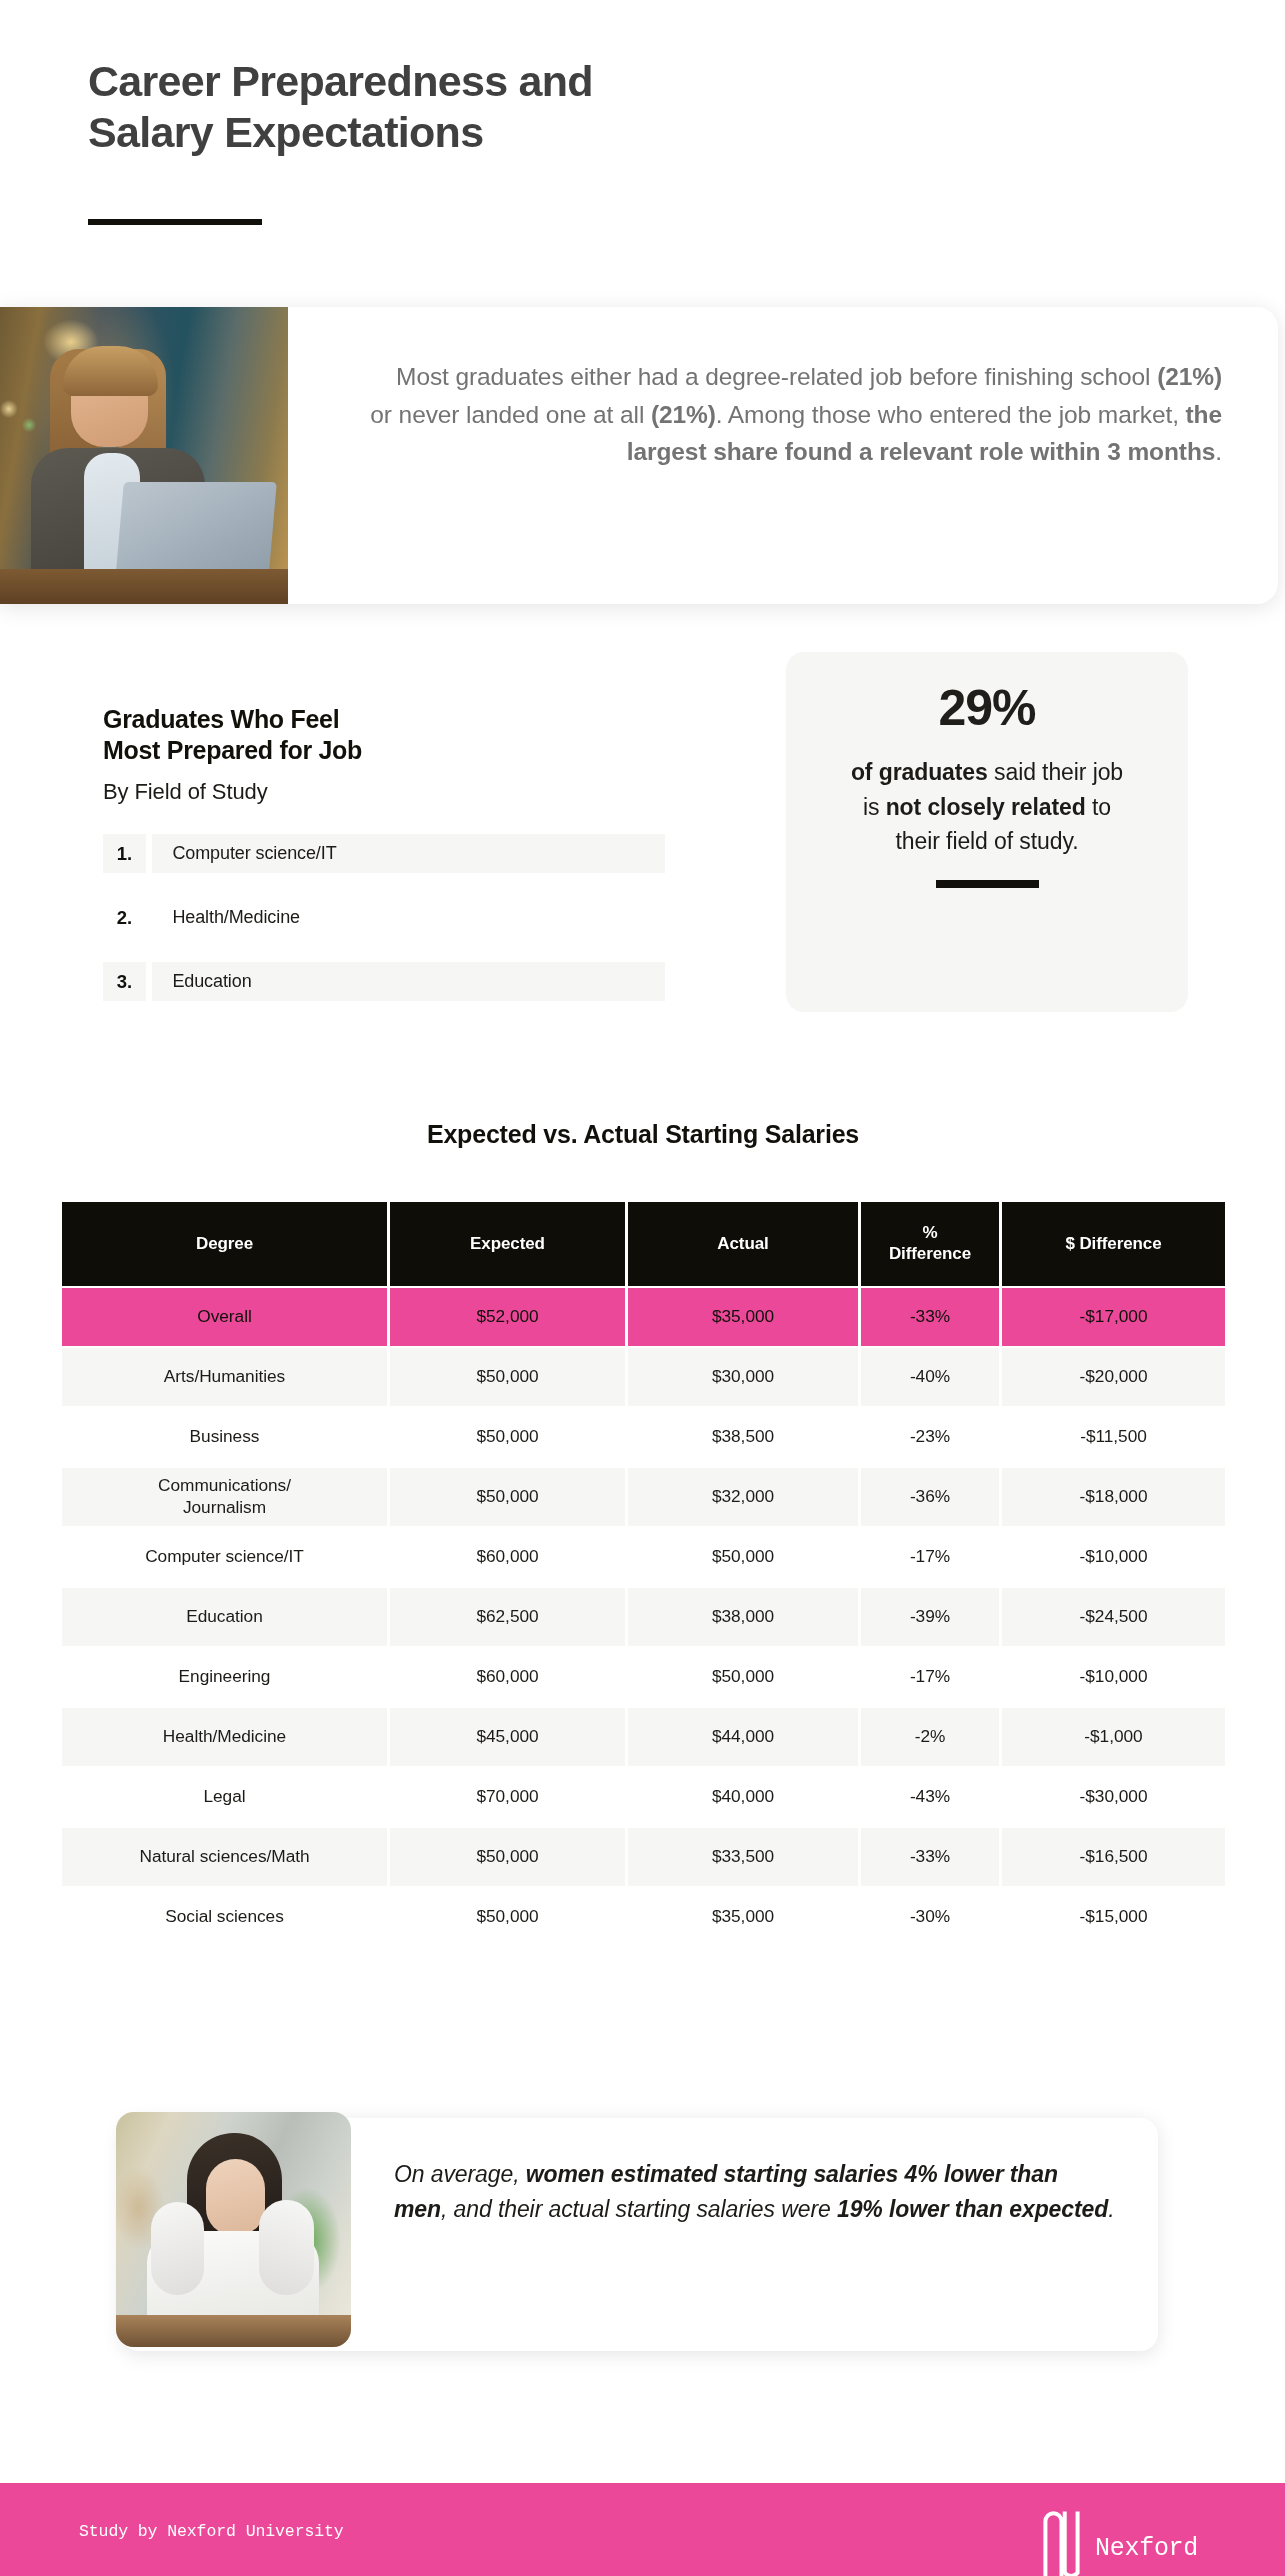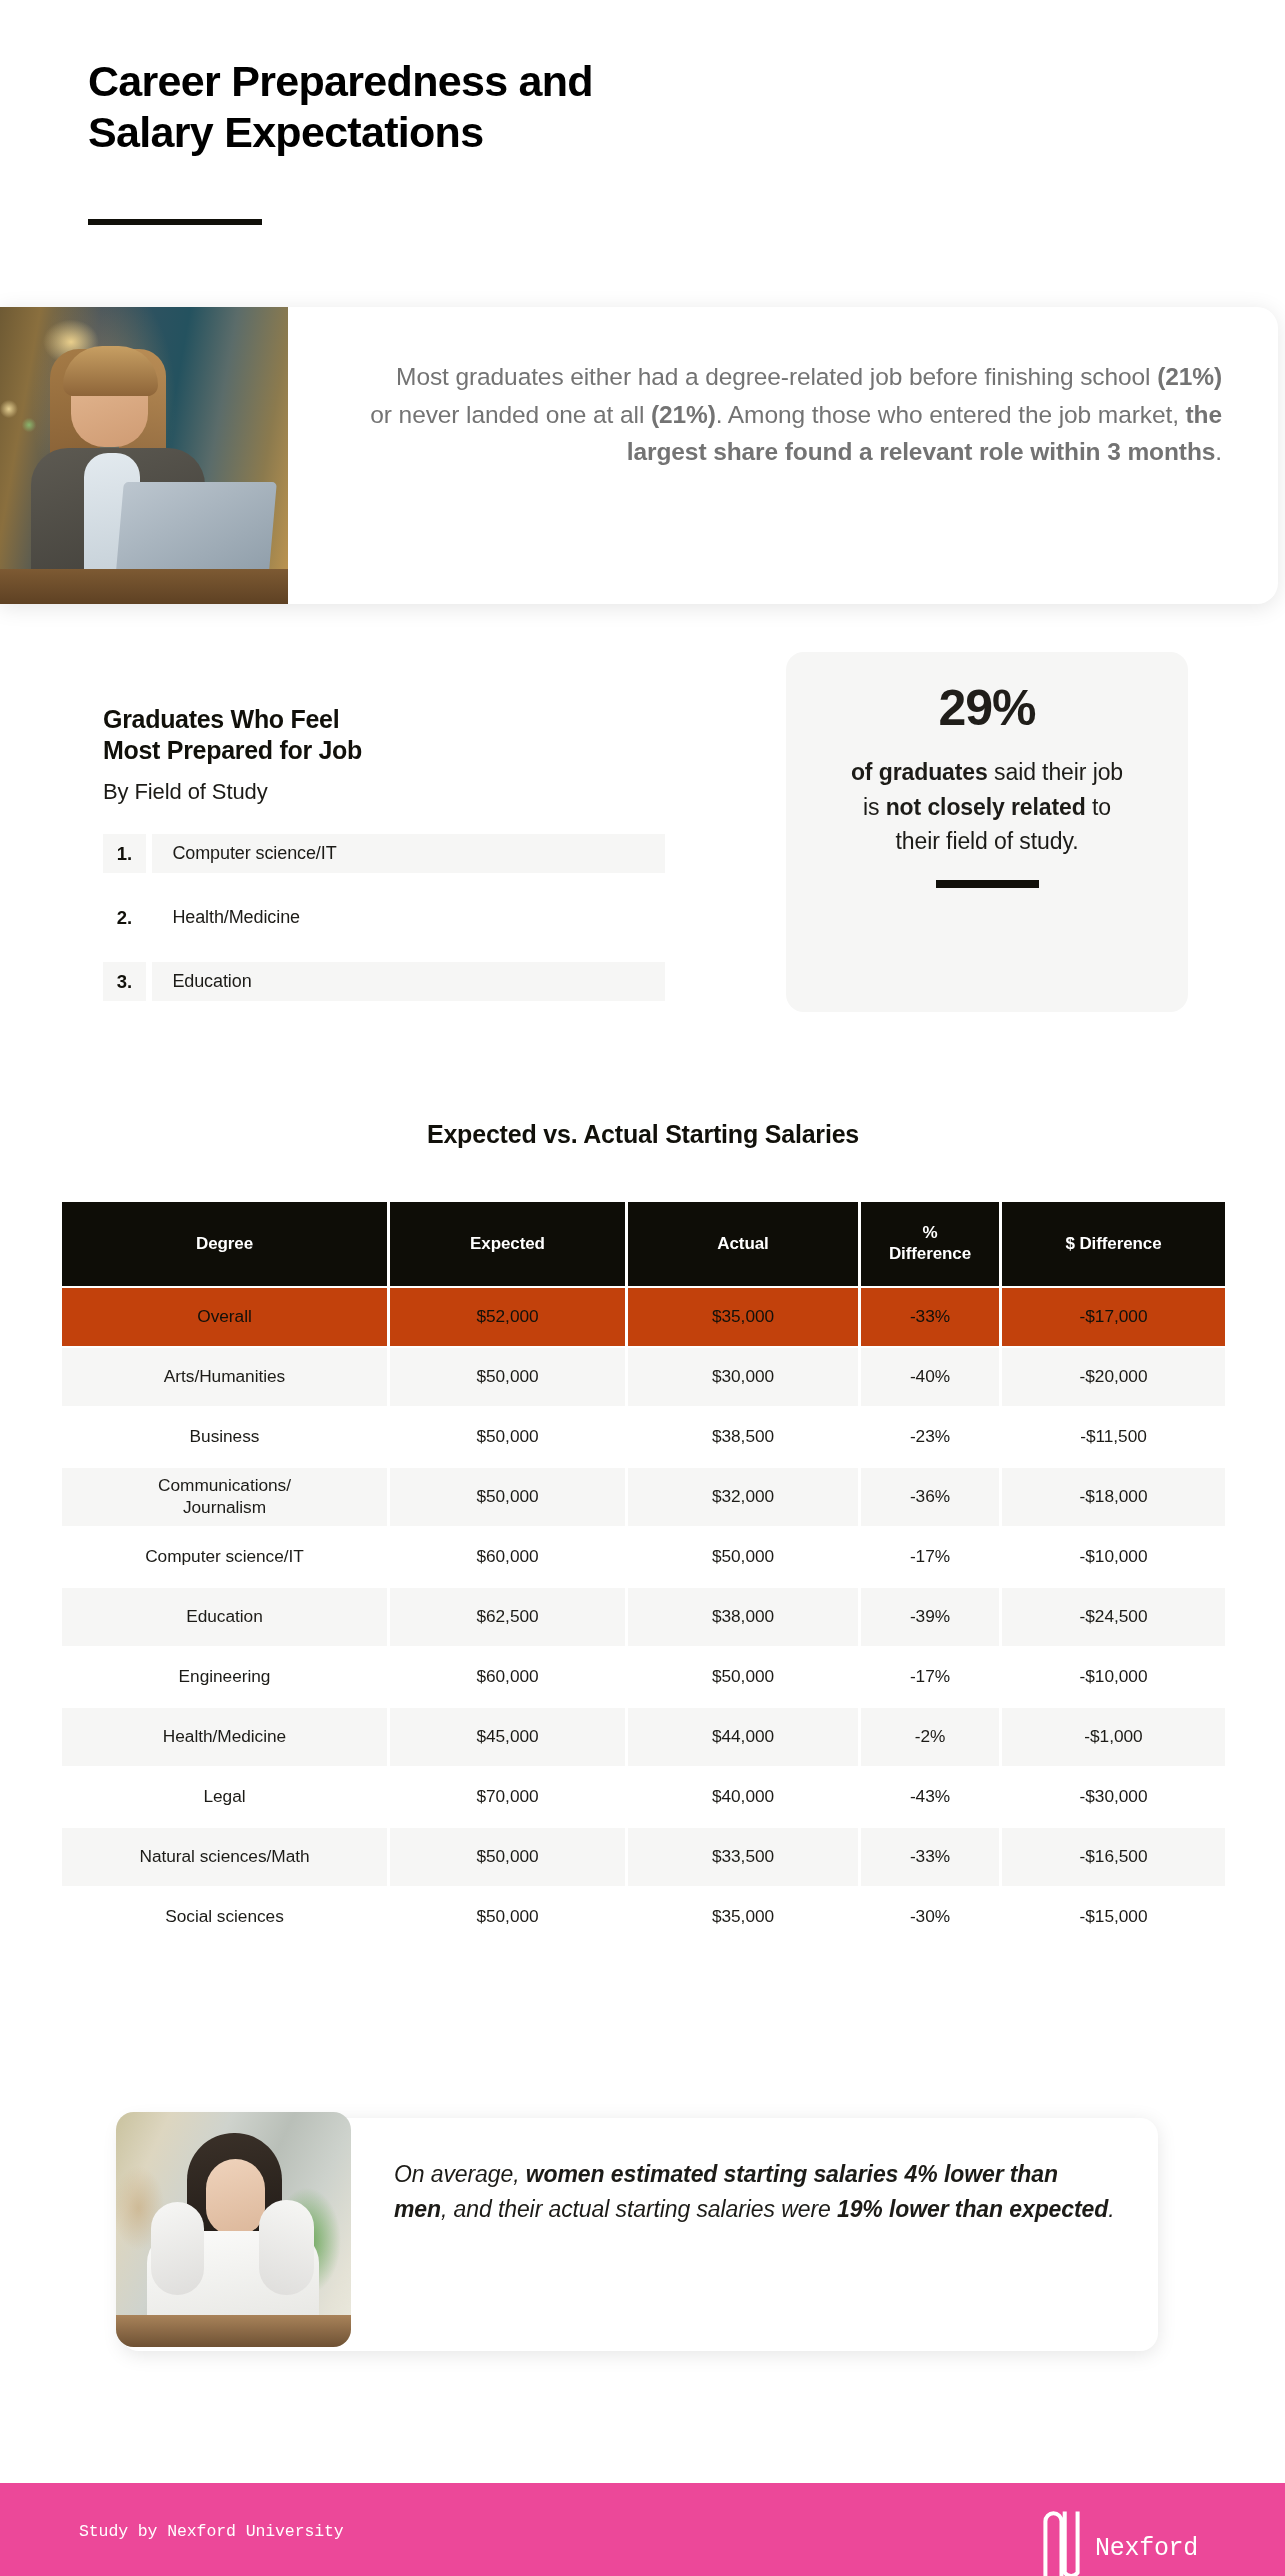--- a/index.html
+++ b/index.html
@@ -20,21 +20,21 @@
     overflow: hidden;
   }
 
   
   .header { position: absolute; left: 88px; top: 56px; width: 964px; }
   .header h1 {
     font-size: 43px;
     line-height: 1.19;
     font-weight: 700;
     letter-spacing: -0.7px;
-    color: #000000;
+    color: #404040;
   }
   .title-rule {
     position: absolute;
     left: 88px; top: 219px;
     width: 174px; height: 5.6px;
     background: #11100A;
   }
 
   
   .callout-top {
@@ -214,21 +214,21 @@
     text-align: center;
     vertical-align: middle;
     font-size: 17.3px;
     color: #1C1B17;
     letter-spacing: -0.04px;
     line-height: 1.26;
     background: #ffffff;
   }
   .salary-table tr.shaded td { background: #F6F6F5; }
   .salary-table tr.highlight td {
-    background: #c2410c;
+    background: #ec4899;
     color: #11100A;
   }
 
   
   .callout-bot {
     position: absolute;
     left: 121px; top: 2118px;
     width: 1037px; height: 233px;
     background: #ffffff;
     border-radius: 17.7px;

